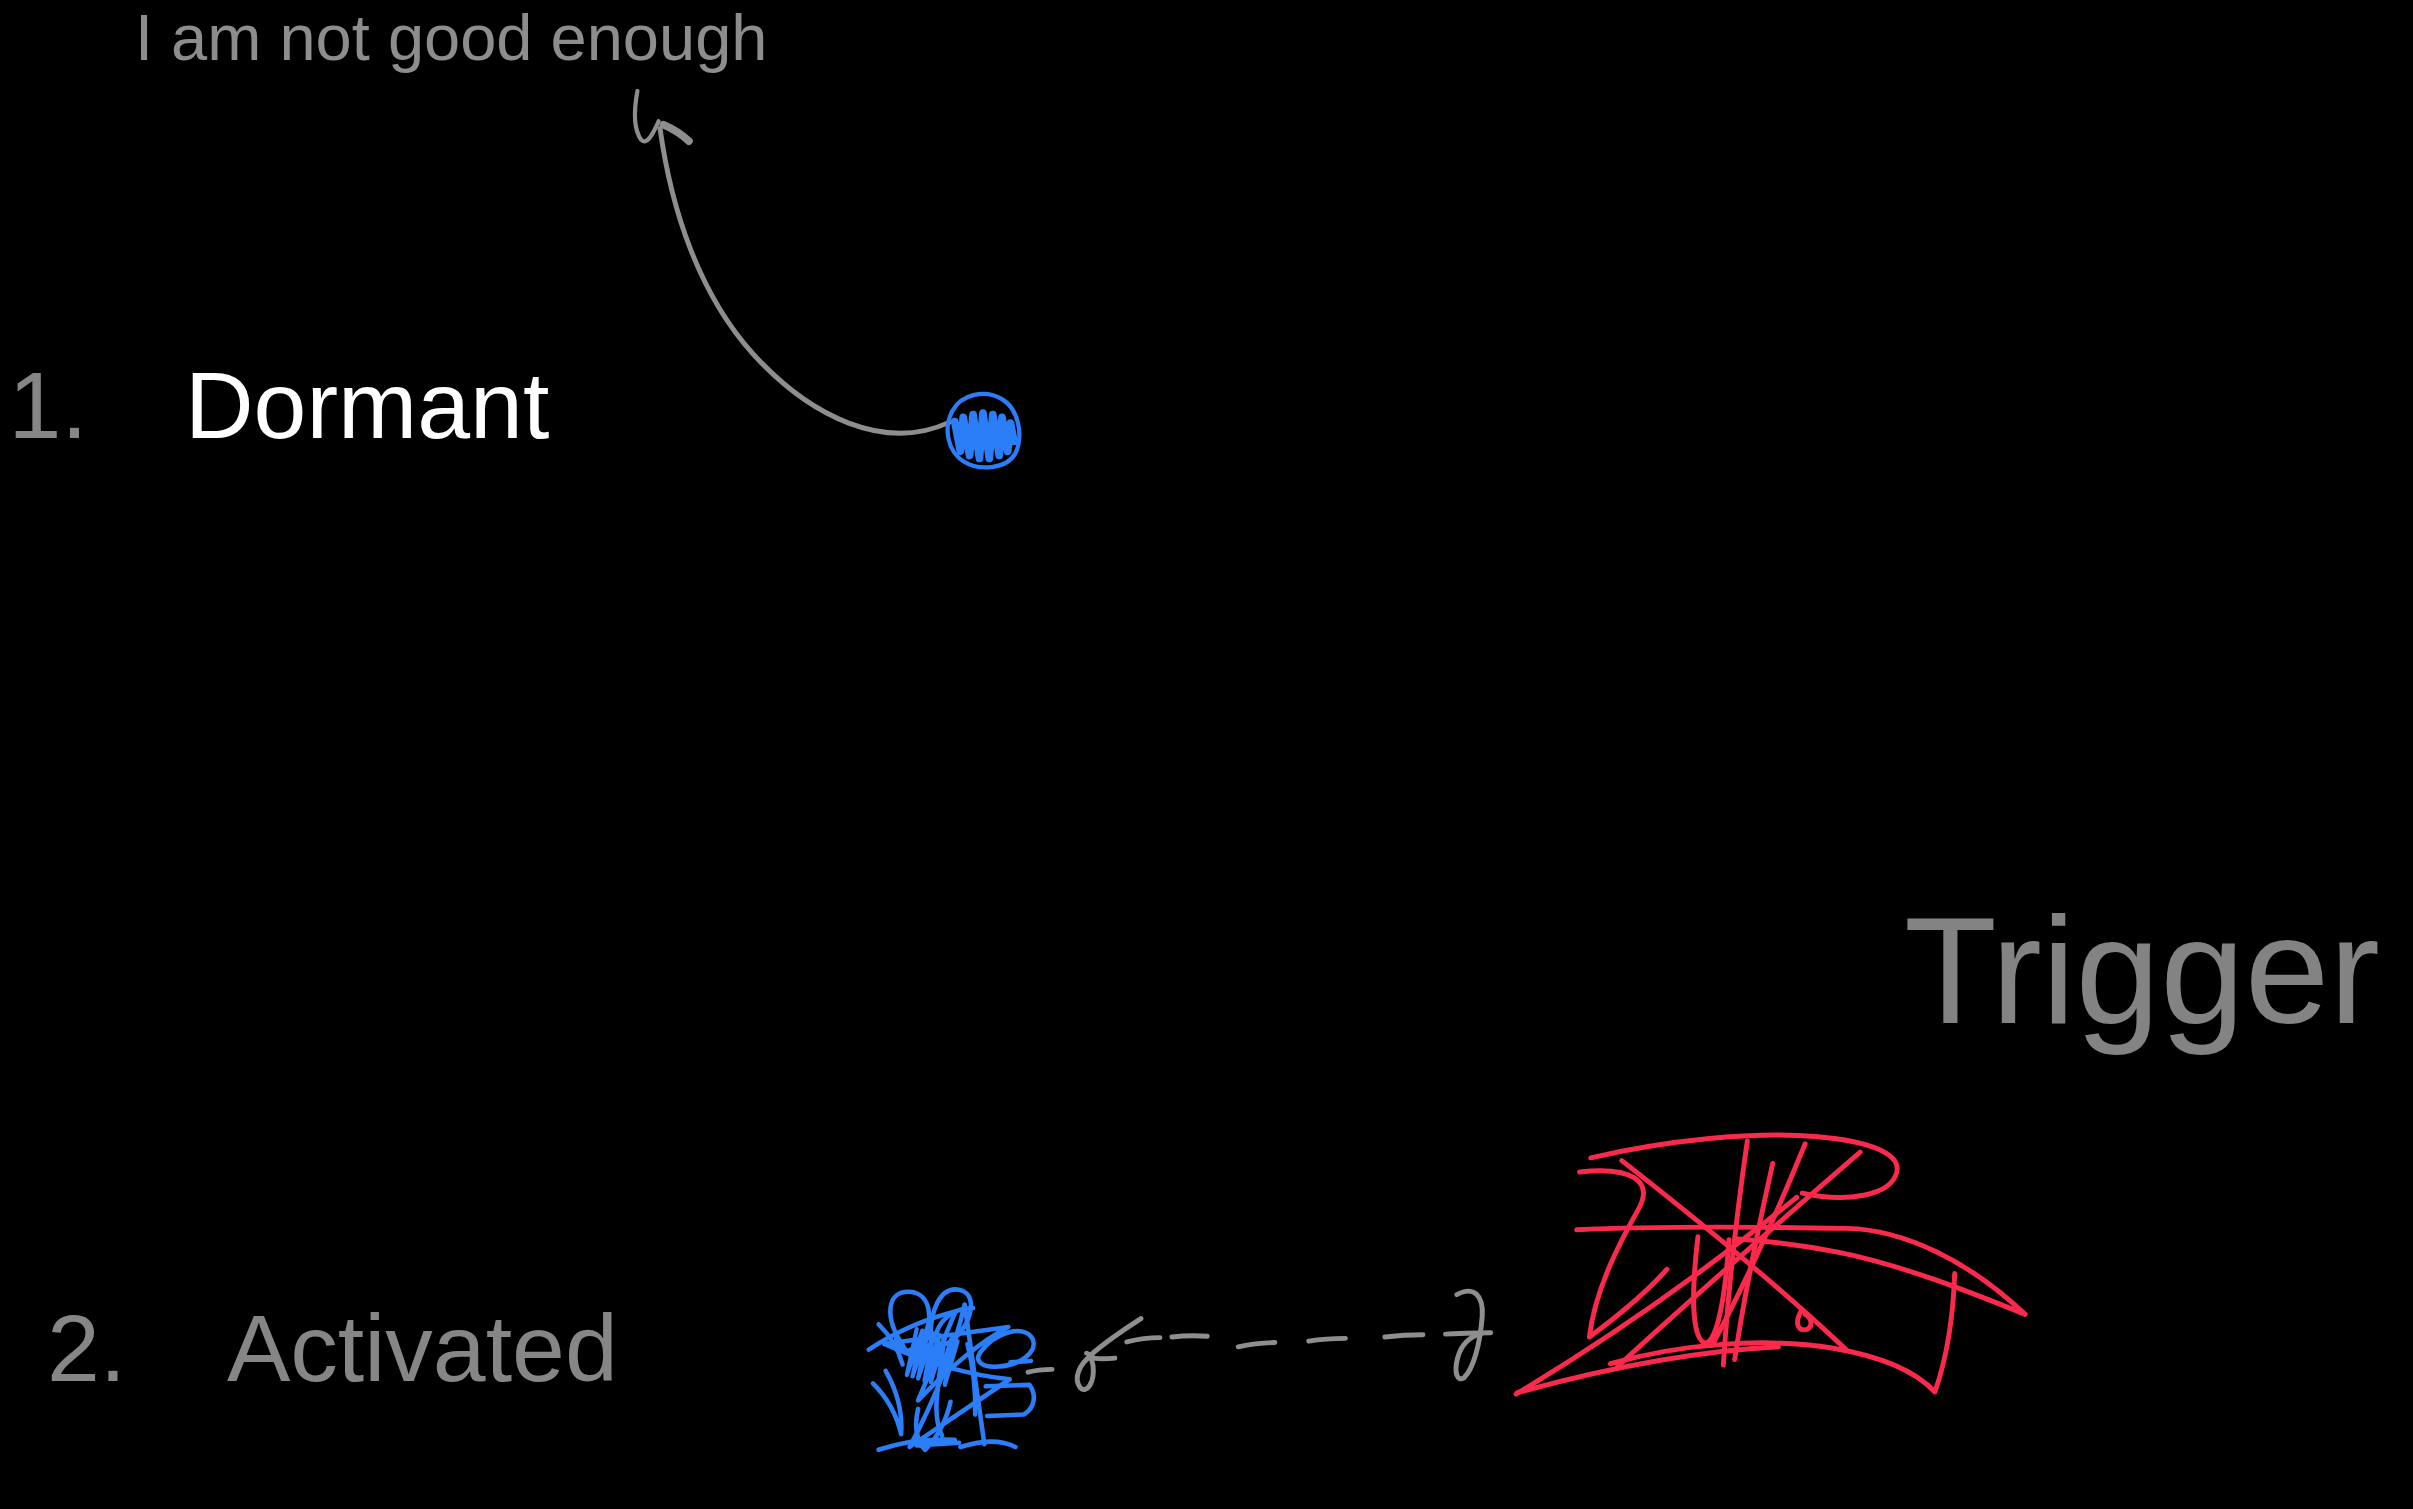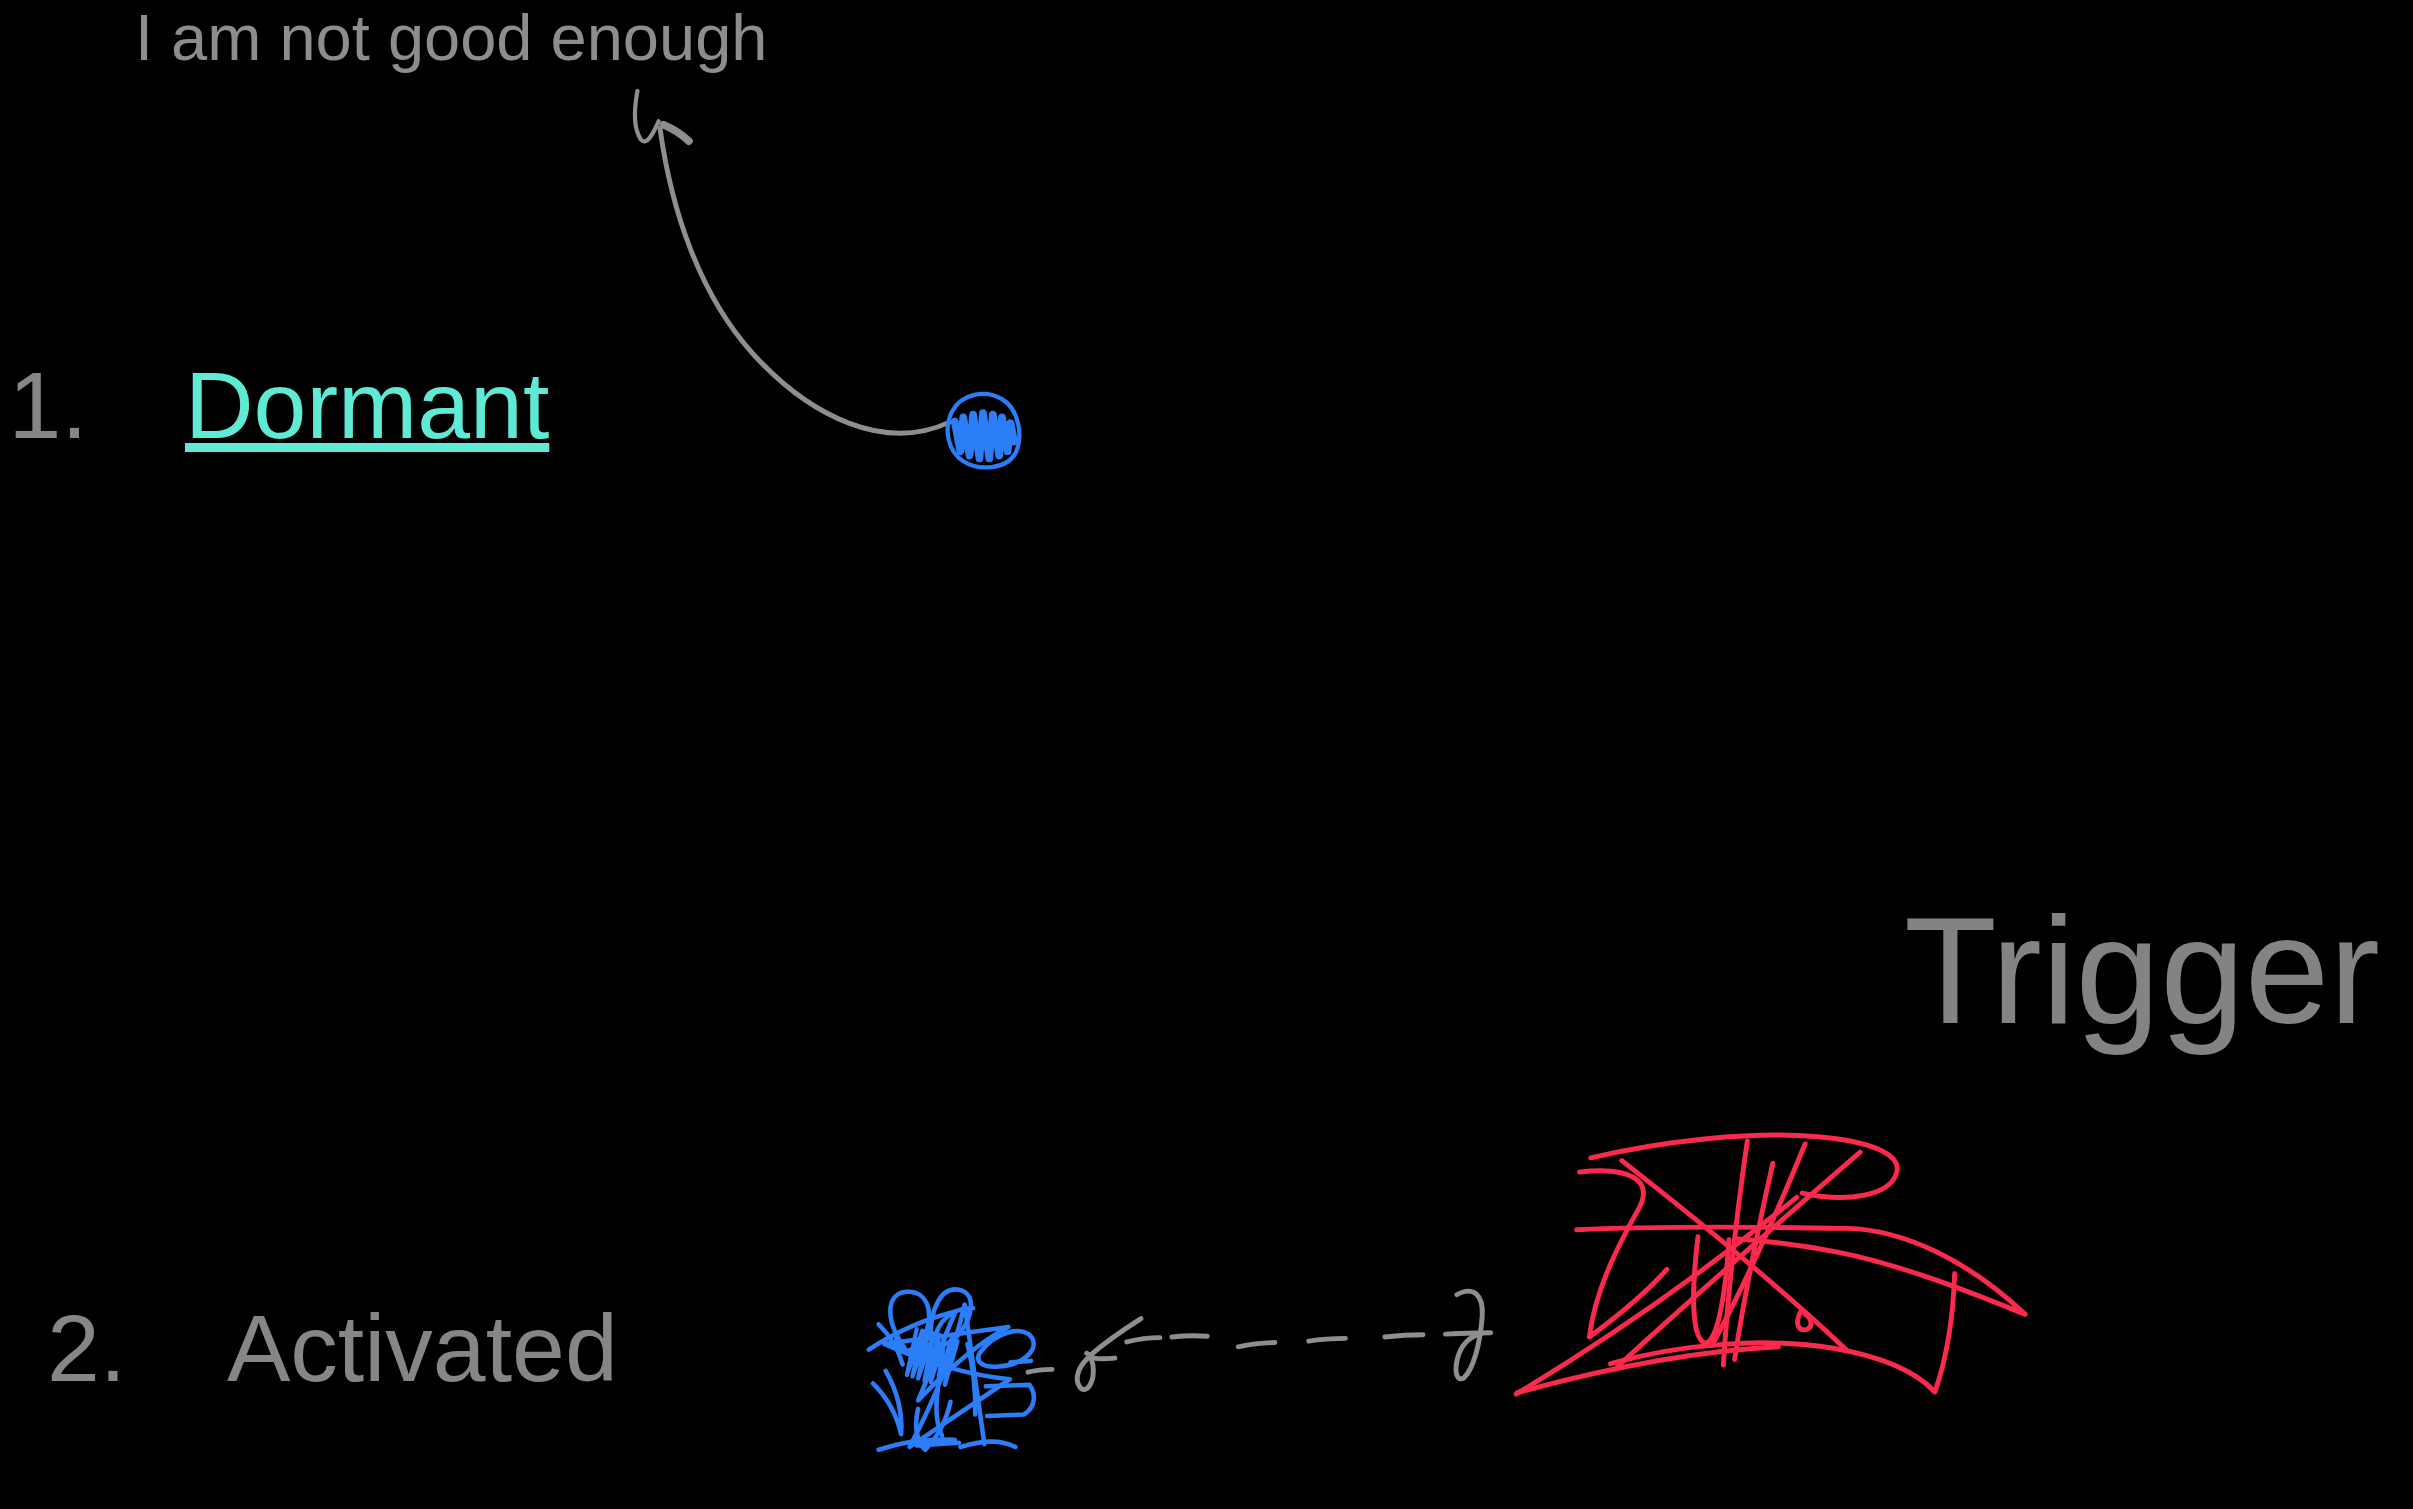--- a/index.html
+++ b/index.html
@@ -29,21 +29,21 @@
     letter-spacing: 0;
     font-weight: 400;
   }
   .thought-text {
     left: 135px;
     top: 5px;
     font-size: 65px;
     color: #8D8D8D;
   }
   .stage-number-1 { left: 8.5px;  top: 358px;  font-size: 95px; color: #868686; }
-  .stage-label-1  { left: 185px; top: 358px;  font-size: 95px; color: #5eead4; text-decoration: underline; }
+  .stage-label-1  { left: 185px; top: 358px;  font-size: 95px; color: #ffffff; }
   .stage-number-2 { left: 47px;  top: 1301px; font-size: 95px; color: #868686; }
   .stage-label-2  { left: 227px; top: 1301px; font-size: 95px; color: #868686; }
   .trigger-text {
     left: 1904px;
     top: 894px;
     font-size: 152px;
     color: #838383;
   }
   svg path { fill: none; stroke-linecap: round; stroke-linejoin: round; }
 </style>

